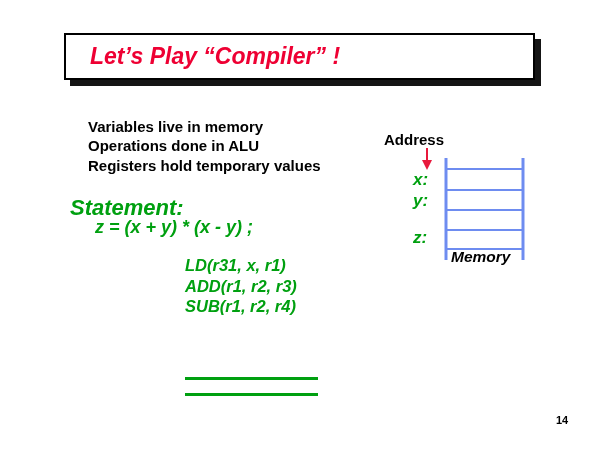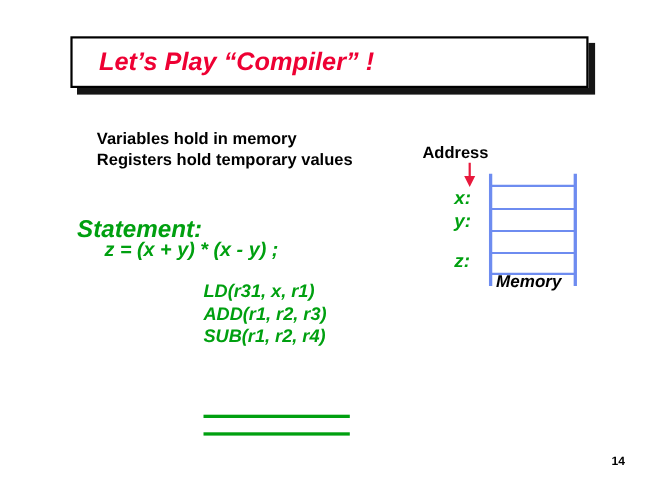--- a/index.html
+++ b/index.html
@@ -48,21 +48,22 @@
 </head>
 <body>
 
 <div class="slide">
 
   <div class="abs title-box">
     <span class="title-text">Let’s Play “Compiler” !</span>
   </div>
 
   <div class="abs rules-list">
-    <div>Variables hold in memory</div>
+    <div>Variables live in memory</div>
+    <div>Operations done in ALU</div>
     <div>Registers hold temporary values</div>
   </div>
 
   <div class="abs address-label">Address</div>
 
   <svg class="abs address-arrow" viewBox="0 0 12 24" width="12" height="24">
     <line x1="6" y1="1" x2="6" y2="14" stroke="#E8193C" stroke-width="2"></line>
     <polygon points="1,13 11,13 6,23" fill="#E8193C"></polygon>
   </svg>
 

